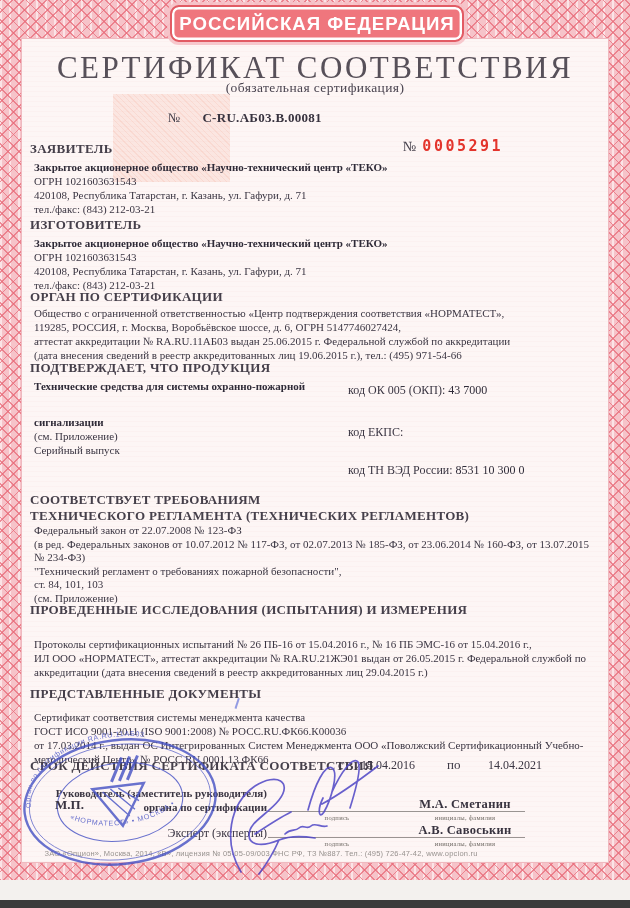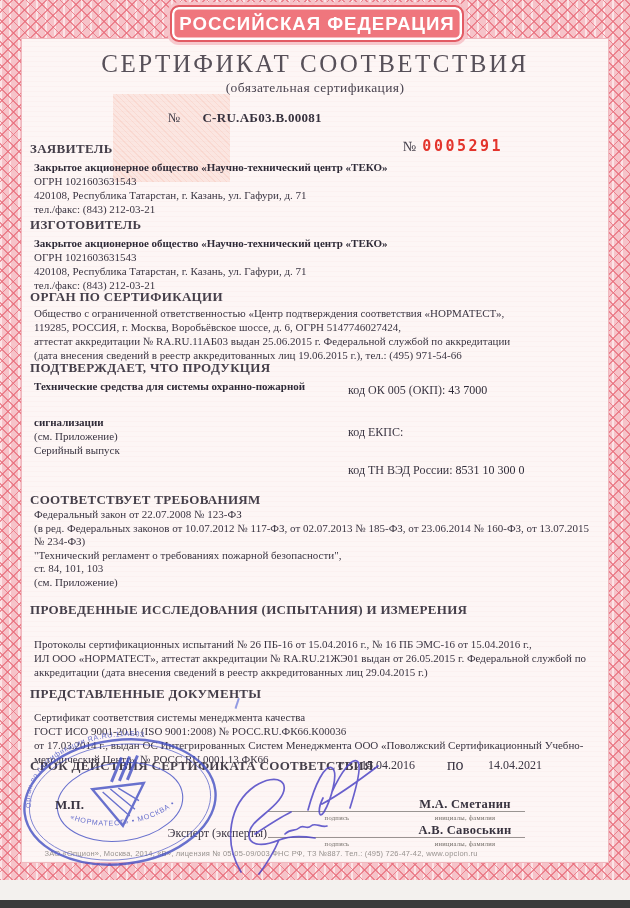--- a/index.html
+++ b/index.html
@@ -21,21 +21,21 @@
   .scan-strip{position:absolute;left:0;top:880px;width:630px;height:20px;background:#f3f1ee;}
   .scan-bar{position:absolute;left:0;top:900px;width:630px;height:8px;background:#3b3b3b;}
   
   .badge{position:absolute;left:167px;top:5px;width:296px;height:33px;
     background:#ef767d;border:2px solid #e25b64;border-radius:9px;
     box-shadow:inset 0 0 0 2.5px #ffffff, 0 0 0 3px rgba(246,195,201,.9);
     display:flex;align-items:center;justify-content:center;
     font-family:"Liberation Sans",sans-serif;font-weight:bold;font-size:19px;
     letter-spacing:1px;color:#ffffff;transform:scaleX(.98);}
   .doc-title{position:absolute;left:0;top:50px;width:630px;text-align:center;
-    font-size:25px;color:#575059;letter-spacing:2.5px;}
+    font-size:31px;color:#575059;letter-spacing:2.5px;}
   .doc-subtitle{position:absolute;left:0;top:80px;width:630px;text-align:center;
     font-size:13.5px;color:#4a4450;letter-spacing:.4px;}
   .reg-row{position:absolute;left:168px;top:110px;font-size:13px;color:#46414c;}
   .reg-no{font-weight:bold;margin-left:22px;letter-spacing:.3px;color:#38333f;}
   
   .sec{position:absolute;color:#3a3542;font-size:11px;line-height:14px;}
   .sec-heading{font-weight:bold;font-size:13px;color:#453f4a;letter-spacing:.3px;line-height:16px;}
   .co-name{font-weight:bold;color:#2f2b38;padding-left:4px;margin-top:22px;}
   .body-line{padding-left:4px;}
   .blank-no{position:absolute;left:373px;top:-2px;white-space:nowrap;}
@@ -119,20 +119,21 @@
       <span>код ЕКПС:</span>
     </div>
     <div class="code-item" style="left:318px;top:103px;text-align:center;">
       <span>код ТН ВЭД России:</span>
       <span class="code-val">8531 10 300 0</span>
     </div>
   </div>
 
   <div class="sec" style="left:30px;top:492px;width:575px;line-height:13.5px;">
     <div class="sec-heading">СООТВЕТСТВУЕТ ТРЕБОВАНИЯМ</div>
+    <div class="sec-heading">ТЕХНИЧЕСКОГО РЕГЛАМЕНТА (ТЕХНИЧЕСКИХ РЕГЛАМЕНТОВ)</div>
     <div class="body-line wrapblock">Федеральный закон от 22.07.2008 № 123-ФЗ</div>
     <div class="body-line wrapblock">(в ред. Федеральных законов от 10.07.2012 № 117-ФЗ, от 02.07.2013 № 185-ФЗ, от 23.06.2014 № 160-ФЗ, от 13.07.2015 № 234-ФЗ)</div>
     <div class="body-line wrapblock">"Технический регламент о требованиях пожарной безопасности",</div>
     <div class="body-line wrapblock">ст. 84, 101, 103</div>
     <div class="body-line wrapblock">(см. Приложение)</div>
   </div>
 
   <div class="sec" style="left:30px;top:602px;width:575px;">
     <div class="sec-heading">ПРОВЕДЕННЫЕ ИССЛЕДОВАНИЯ (ИСПЫТАНИЯ) И ИЗМЕРЕНИЯ</div>
     <div class="body-line wrapblock" style="margin-top:19px;">Протоколы сертификационных испытаний № 26 ПБ-16 от 15.04.2016 г., № 16 ПБ ЭМС-16 от 15.04.2016 г.,</div>
@@ -147,24 +148,28 @@
     <div class="body-line wrapblock" style="margin-top:8px;">Сертификат соответствия системы менеджмента качества</div>
     <div class="body-line wrapblock">ГОСТ ИСО 9001-2011 (ISO 9001:2008) № РОСС.RU.ФК66.К00036</div>
     <div class="body-line wrapblock">от 17.03.2014 г., выдан ОС Интегрированных Систем Менеджмента ООО «Поволжский Сертификационный Учебно-</div>
     <div class="body-line wrapblock">методический Центр» № РОСС RU.0001.13 ФК66</div>
   </div>
 
   <div class="sec validity" style="left:0;top:758px;width:630px;height:16px;">
     <span class="sec-heading" style="left:30px;">СРОК ДЕЙСТВИЯ СЕРТИФИКАТА СООТВЕТСТВИЯ</span>
     <span style="left:338px;font-size:12px;">с</span>
     <span style="left:361px;font-size:12px;">15.04.2016</span>
-    <span style="left:447px;font-size:16px;">по</span>
+    <span style="left:447px;font-size:13px;">по</span>
     <span style="left:488px;font-size:12px;">14.04.2021</span>
   </div>
 
+  <div class="role" style="left:45px;top:786px;width:222px;">
+    <div>Руководитель (заместитель руководителя)</div>
+    <div>органа по сертификации</div>
+  </div>
   <div class="sigline" style="left:268px;top:811px;width:138px;"></div>
   <div class="caption" style="left:268px;top:814px;width:138px;">подпись</div>
   <div class="sig-name" style="left:405px;top:797px;width:120px;">М.А. Сметанин</div>
   <div class="sigline" style="left:405px;top:811px;width:120px;"></div>
   <div class="caption" style="left:405px;top:814px;width:120px;">инициалы, фамилия</div>
 
   <div class="role" style="left:45px;top:826px;width:222px;font-weight:normal;font-size:12px;">Эксперт (эксперты)</div>
   <div class="sigline" style="left:268px;top:837px;width:138px;"></div>
   <div class="caption" style="left:268px;top:840px;width:138px;">подпись</div>
   <div class="sig-name" style="left:405px;top:823px;width:120px;">А.В. Савоськин</div>

